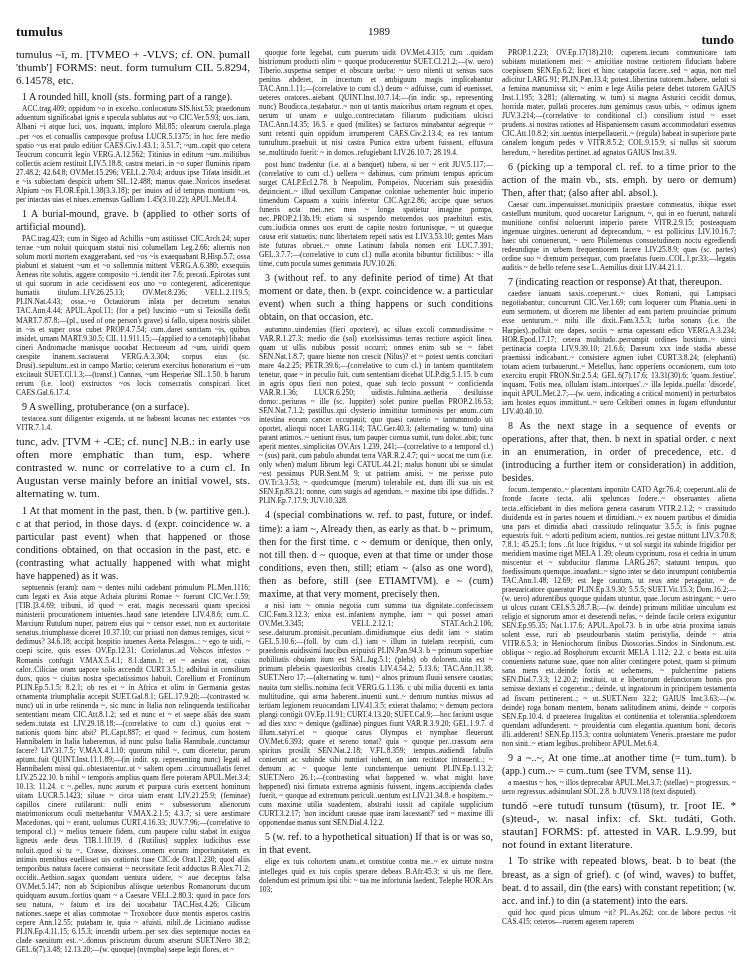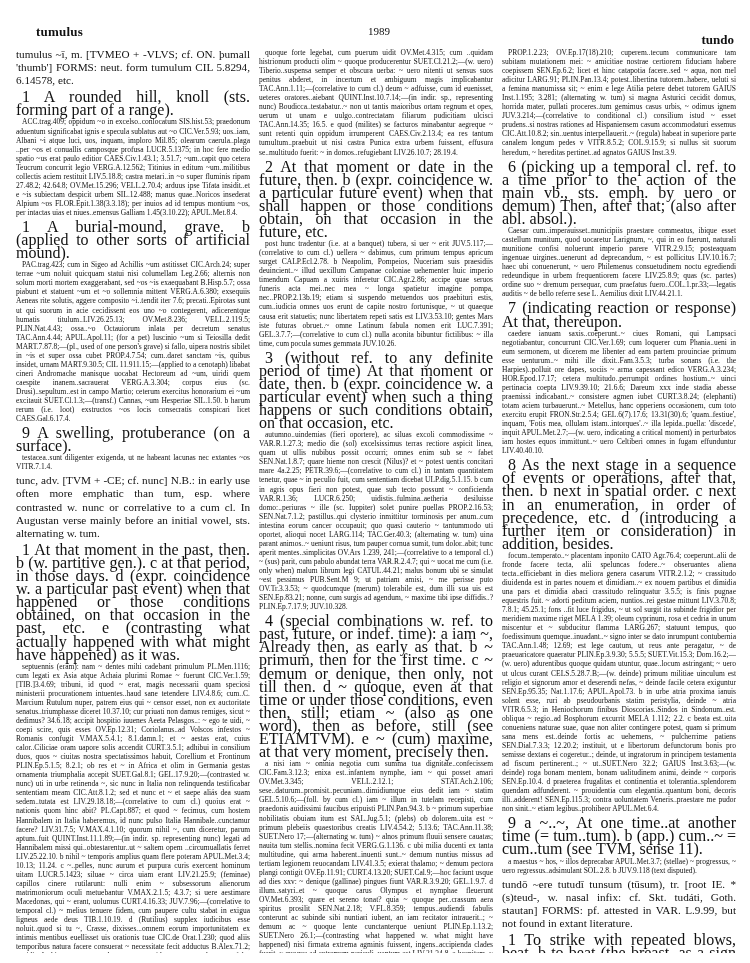--- a/index.html
+++ b/index.html
@@ -1,25 +1,25 @@
 <!DOCTYPE html>
 <html><head>
 <meta charset="utf-8">
 <style>
   html, body { margin:0; padding:0; background:#ffffff; }
   body { width:750px; height:963px; overflow:hidden; font-family:"Liberation Serif","DejaVu Serif",serif; color:#111; }
   .page { position:relative; width:750px; height:963px; }
   .running-head { position:absolute; top:24px; left:16px; right:16px; height:20px; }
-  .rh-left { position:absolute; left:0; top:0; font-weight:bold; font-size:13px; letter-spacing:0.2px;margin-left:20px; }
+  .rh-left { position:absolute; left:0; top:0; font-weight:bold; font-size:13px; letter-spacing:0.2px; }
   .rh-center { position:absolute; left:8px; right:0; text-align:center; top:1px; font-size:11px; }
   .rh-right { position:absolute; right:0; top:8px; font-weight:bold; font-size:13px; }
   .columns { position:absolute; top:48px; left:16px; width:720px; height:905px; display:flex; gap:9px;justify-content:space-between; }
   .col { width:234px; overflow:hidden; }
   .entry-head { font-size:11.2px; line-height:13.1px; text-align:justify; margin:0 0 3px 0; }
-  .sense { font-size:16px; line-height:13.1px; text-align:justify; margin:0 0 1px 0; text-indent:6px; }
+  .sense { font-size:10px; line-height:13.1px; text-align:justify; margin:0 0 1px 0; text-indent:6px; }
   .cit { font-size:7.5px; line-height:9.05px; text-align:justify; margin:0 0 3px 0; text-indent:6px; }
 </style>
 </head>
 <body>
 
 <div class="page">
   <div class="running-head">
     <span class="rh-left">tumulus</span>
     <span class="rh-center">1989</span>
     <span class="rh-right">tundo</span>
@@ -33,26 +33,26 @@
         <p class="sense">1 A burial-mound, grave. b (applied to other sorts of artificial mound).</p>
         <p class="cit">PAC.trag.423; cum in Sigeo ad Achillis ~um astitisset CIC.Arch.24; super terrae ~um noluit quicquam statui nisi columellam Leg.2.66; alternis non solum morti mortem exaggerabant, sed ~os ~is exaequabant B.Hisp.5.7; ossa piabunt et statuent ~um et ~o sollemnia mittent VERG.A.6.380; exsequiis Aeneas rite solutis, aggere composito ~i..tendit iter 7.6; precati..Epirotas sunt ut qui suorum in acie cecidissent eos uno ~o contegerent, adicerentque humatis titulum..LIV.26.25.13; OV.Met.8.236; VELL.2.119.5; PLIN.Nat.4.43; ossa..~o Octauiorum inlata per decretum senatus TAC.Ann.4.44; APUL.Apol.11; (for a pet) luscinio ~um si Teiosilla dedit MART.7.87.8;—(pl., used of one person's grave) si fallo, uipera nostris sibilet in ~is et super ossa cubet PROP.4.7.54; cum..daret sanctam ~is, quibus insidet, urnam MART.9.30.5; CIL 11.911.15;—(applied to a cenotaph) libabat cineri Andromache manisque uocabat Hectoreum ad ~um, uiridi quem caespite inanem..sacrauerat VERG.A.3.304; corpus eius (sc. Drusi)..sepultum..est in campo Martio; ceterum exercitus honorarium ei ~um excitauit SUET.Cl.1.3;—(transf.) Cannas, ~um Hesperiae SIL.1.50. b harum rerum (i.e. loot) exstructos ~os locis consecratis conspicari licet CAES.Gal.6.17.4.</p>
         <p class="sense">9 A swelling, protuberance (on a surface).</p>
         <p class="cit">testacea..sunt diligenter exigenda, ut ne habeant lacunas nec extantes ~os VITR.7.1.4.</p>
         <p class="entry-head">tunc, adv. [TVM + -CE; cf. nunc] N.B.: in early use often more emphatic than tum, esp. where contrasted w. nunc or correlative to a cum cl. In Augustan verse mainly before an initial vowel, sts. alternating w. tum.</p>
         <p class="sense">1 At that moment in the past, then. b (w. partitive gen.). c at that period, in those days. d (expr. coincidence w. a particular past event) when that happened or those conditions obtained, on that occasion in the past, etc. e (contrasting what actually happened with what might have happened) as it was.</p>
         <p class="cit">septuennis (eram): nam ~ dentes mihi cadebant primulum PL.Men.1116; cum legati ex Asia atque Achaia plurimi Romae ~ fuerunt CIC.Ver.1.59; [TIB.]3.4.69; tribuni, id quod ~ erat, magis necessarii quam speciosi ministerii procurationem intuentes..haud sane tetendere LIV.4.8.6; cum..C. Marcium Rutulum nuper, patrem eius qui ~ censor esset, non ex auctoritate senatus..triumphasse diceret 10.37.10; cur priuati non damus remiges, sicut ~ dedimus? 34.6.18; accipit hospitio iuuenes Aeeta Pelasgos..: ~ ego te uidi, ~ coepi scire, quis esses OV.Ep.12.31; Coriolanus..ad Volscos infestos ~ Romanis confugit V.MAX.5.4.1; 8.1.damn.1; et ~ aestas erat, cuius calor..Ciliciae oram uapore solis accendit CURT.3.5.1; adhibui in consilium duos, quos ~ ciuitas nostra spectatissimos habuit, Corellium et Frontinum PLIN.Ep.5.1.5; 8.2.1; ob res et ~ in Africa et olim in Germania gestas ornamenta triumphalia accepit SUET.Gal.8.1; GEL.17.9.20;—(contrasted w. nunc) uti in urbe retinenda ~, sic nunc in Italia non relinquenda testificabar sententiam meam CIC.Att.8.1.2; sed et nunc et ~ et saepe aliás dea suam sedem..tutata est LIV.29.18.18;—(correlative to cum cl.) quoius erat ~ nationis quom hinc abit? PL.Capt.887; et quod ~ fecimus, cum hostem Hannibalem in Italia haberemus, id nunc pulso Italia Hannibale..cunctamur facere? LIV.31.7.5; V.MAX.4.1.10; quorum nihil ~, cum diceretur, parum aptum..fuit QUINT.Inst.11.1.89;—(in indir. sp. representing nunc) legati ad Hannibalem missi qui..obtestarentur..ut ~ saltem opem ..circumuallatis ferret LIV.25.22.10. b nihil ~ temporis amplius quam flere poteram APUL.Met.3.4; 10.13; 11.24. c ~..pelles, nunc aurum et purpura curis exercent hominum uitam LUCR.5.1423; siluae ~ circa uiam erant LIV.21.25.9; (feminae) capillos cinere rutilarunt: nulli enim ~ subsessorum alienorum matrimoniorum oculi metuebantur V.MAX.2.1.5; 4.3.7; si uere aestimare Macedonas, qui ~ erant, uolumus CURT.4.16.33; JUV.7.96;—(correlative to temporal cl.) ~ melius tenuere fidem, cum paupere cultu stabat in exigua ligneus aede deus TIB.1.10.19. d (Rutilius) supplex iudicibus esse noluit..quod si tu ~, Crasse, dixisses...omnem eorum importunitatem ex intimis mentibus euellisset uis orationis tuae CIC.de Orat.1.230; quod aliis temporibus natura facere consuerat ~ necessitate fecit adductus B.Alex.71.2; occidit..Aethion..sagax quondam uentura uidere, ~ aue deceptus falsa OV.Met.5.147; non ab Scipionibus aliisque ueteribus Romanorum ducum quidquam ausum..fortius quam ~ a Caesare VELL.2.80.3; quod in pace fors seu natura, ~ fatum et ira dei uocabatur TAC.Hist.4.26; Cilicum nationes..saepe et alias commotae ~ Troxobore duce montis asperos castris cepere Ann.12.55; putabam te, quia ~ afuisti, nihil..de Liciniano audisse PLIN.Ep.4.11.15; 6.15.3; incendit urbem..per sex dies septemque noctes ea clade saeuitum est..~..domus priscorum ducum arserunt SUET.Nero 38.2; GEL.6(7).3.48; 12.13.20;—(w. quoque) (nympha) saepe legit flores, et ~</p>
       </div>
     <div class="col">
         <p class="cit">quoque forte legebat, cum puerum uidit OV.Met.4.315; cum ..quidam histrionum producti olim ~ quoque producerentur SUET.Cl.21.2;—(w. uero) Tiberio..suspensa semper et obscura uerba: ~ uero nitenti ut sensus suos penitus abderet, in incertum et ambiguum magis implicabantur TAC.Ann.1.11;—(correlative to cum cl.) deum ~ adfuisse, cum id euenisset, ueteres oratores..aiebant QUINT.Inst.10.7.14;—(in indir. sp., representing nunc) Boudicca..testabatur..~ non ut tantis maioribus ortam regnum et opes, uerum ut unam e uulgo..contrectatam filiarum pudicitiam ulcisci TAC.Ann.14.35; 16.5. e quod (milites) se facturos minabantur aegreque ~ sunt retenti quin oppidum irrumperent CAES.Civ.2.13.4; ea res tantum tumultum..praebuit ut nisi castra Punica extra urbem fuissent, effusura se..multitudo fuerit: ~ in domos..refugiebant LIV.26.10.7; 28.19.4.</p>
-        <p class="sense">2 At that moment or date in the future, then. b (expr. coincidence w. a particular future event) when that shall happen or those conditions obtain, on that occasion in the future, etc.</p>
         <p class="cit">post hunc tradentur (i.e. at a banquet) tubera, si uer ~ erit JUV.5.117;—(correlative to cum cl.) uellera ~ dabimus, cum primum tempus apricum surget CALP.Ecl.2.78. b Neapolim, Pompeios, Nuceriam suis praesidiis deuincient..~ illud uexillum Campanae coloniae uehementer huic imperio timendum Capuam a xuiris inferetur CIC.Agr.2.86; accipe quae seruos funeris acta mei..nec mea ~ longa spatietur imagine pompa, nec..PROP.2.13b.19; etiam si suspendo metuendos uos praebituri estis, cum..iudicia omnes uos erunt de capite nostro fortunisque, ~ ut quaeque causa erit statuetis; nunc libertatem repeti satis est LIV.3.53.10; gentes Mars iste futuras obruet..~ omne Latinum fabula nomen erit LUC.7.391; GEL.3.7.7;—(correlative to cum cl.) nulla aconita bibuntur fictilibus: ~ illa time, cum pocula sumes gemmata JUV.10.26.</p>
         <p class="sense">3 (without ref. to any definite period of time) At that moment or date, then. b (expr. coincidence w. a particular event) when such a thing happens or such conditions obtain, on that occasion, etc.</p>
         <p class="cit">autumno..uindemias (fieri oportere), ac siluas excoli commodissime ~ VAR.R.1.27.3; medio die (sol) excelsissimus terras rectiore aspicit linea, quam ut ullis nubibus possit occurri; omnes enim sub se ~ fabet SEN.Nat.1.8.7; quare hieme non crescit (Nilus)? et ~ potest uentis concitari mare 4a.2.25; PETR.39.6;—(correlative to cum cl.) in tantam quantitatem tenetur, quae ~ in peculio fuit, cum sententiam dicebat ULP.dig.5.1.15. b cum in agris opus fieri non potest, quae sub tecto possunt ~ conficienda VAR.R.1.36; LUCR.6.250; uidistis..fulmina..aetheria desiluisse domo:..periuras ~ ille (sc. Iuppiter) solet punire puellas PROP.2.16.53; SEN.Nat.7.1.2; pastillus..qui clysterio inmittitur torminosis per anum..cum intestina eorum cancer occupauit; quo quasi cauterio ~ tantummodo uti oportet, alioqui nocet LARG.114; TAC.Ger.40.3; (alternating w. tum) uina parant animos..~ ueniunt risus, tum pauper cornua sumit, tum dolor..abit; tunc aperit mentes..simplicitas OV.Ars 1.239, 241;—(correlative to a temporal cl.) ~ (sus) parit, cum pabulo abundat terra VAR.R.2.4.7; qui ~ uocat me cum (i.e. only when) malum librum legi CATUL.44.21; malus bonum ubi se simulat ~est pessimus PUB.Sent.M 9; ut patriam amisi, ~ me perisse puto OV.Tr.3.3.53; ~ quodcumque (merum) tolerabile est, dum illi sua uis est SEN.Ep.83.21; nonne, cum surgis ad agendum, ~ maxime tibi ipse diffidis..? PLIN.Ep.7.17.9; JUV.10.328.</p>
         <p class="sense">4 (special combinations w. ref. to past, future, or indef. time): a iam ~, Already then, as early as that. b ~ primum, then for the first time. c ~ demum or denique, then only, not till then. d ~ quoque, even at that time or under those conditions, even then, still; etiam ~ (also as one word), then as before, still (see ETIAMTVM). e ~ (cum) maxime, at that very moment, precisely then.</p>
         <p class="cit">a nisi iam ~ omnia negotia cum summa tua dignitate..confecissem CIC.Fam.3.12.3; enixa est..infantem nymphe, iam ~ qui posset amari OV.Met.3.345; VELL.2.12.1; STAT.Ach.2.106; sese..daturum..promisit..pecuniam..dimidiumque eius dedit iam ~ statim GEL.5.10.6;—(foll. by cum cl.) iam ~ illum in tutelam recepisti, cum praedonis auidissimi faucibus eripuisti PLIN.Pan.94.3. b ~ primum superbiae nobilitatis obuiam itum est SAL.Jug.5.1; (plebs) ob dolorem..uita est ~ primum plebeiis quaestoribus creatis LIV.4.54.2; 5.13.6; TAC.Ann.11.38; SUET.Nero 17;—(alternating w. tum) ~ alnos primum fluuii sensere cauatas; nauita tum stellis..nomina fecit VERG.G.1.136. c ubi milia ducenti ex tanta multitudine, qui arma haberent..inuenti sunt..~ demum nuntius missus ad tertiam legionem reuocandam LIV.41.3.5; exierat thalamo; ~ demum pectora plangi contigit OV.Ep.11.91; CURT.4.13.20; SUET.Cal.9;—hoc faciunt usque ad dies xxv: ~ denique (gallinae) pingues fiunt VAR.R.3.9.20; GEL.1.9.7. d illum..satyri..et ~ quoque carus Olympus et nymphae fleuerunt OV.Met.6.393; quare et sereno tonat? quia ~ quoque per..crassum aera spiritus prosilit SEN.Nat.2.18; V.FL.8.359; tempus..audiendi fabulis conterunt ac subinde sibi nuntiari iubent, an iam recitator intrauerit..; ~ demum ac ~ quoque lente cunctanterque ueniunt PLIN.Ep.1.13.2; SUET.Nero 26.1;—(contrasting what happened w. what might have happened) nisi firmata extrema agminis fuissent, ingens..accipienda clades fuerit, ~ quoque ad extremum periculi..uentum est LIV.21.34.8. e hospitem..~ cum maxime utilia suadentem, abstrahi iussit ad capitale supplicium CURT.3.2.17; 'non incidunt causae quae iram lacessant?' sed ~ maxime illi opponendae manus sunt SEN.Dial.4.12.2.</p>
+        <p class="sense">5 (w. ref. to a hypothetical situation) If that is or was so, in that event.</p>
         <p class="cit">elige ex tuis cohortem unam..et constitue contra me..~ ex uirtute nostra intelleges quid ex tuis copiis sperare debeas B.Afr.45.3; si uis me flere, dolendum est primum ipsi tibi: ~ tua me infortunia laedent, Telephe HOR.Ars 103;</p>
       </div>
     <div class="col">
         <p class="cit">PROP.1.2.23; OV.Ep.17(18).210; cuperem..tecum communicare tam subitam mutationem mei: ~ amicitiae nostrae certiorem fiduciam habere coepissem SEN.Ep.6.2; licet et hinc catapotia facere..sed ~ aqua, non mel adicitur LARG.91; PLIN.Pan.13.4; potest..libertina tutorem..habere, ueluti si a femina manumissa sit; ~ enim e lege Atilia petere debet tutorem GAIUS Inst.1.195; 3.281; (alternating w. tum) si magna Asturici cecidit domus, horrida mater, pullati proceres..tum gemimus casus urbis, ~ odimus ignem JUV.3.214;—(correlative to conditional cl.) consilium istud ~ esset prudens..si nostras rationes ad Hispaniensem casum accommodaturi essemus CIC.Att.10.8.2; sin..uentus interpellauerit..~ (regula) habeat in superiore parte canalem longum pedes v VITR.8.5.2; COL.9.15.9; si nullus sit suorum heredum, ~ hereditas pertinet..ad agnatos GAIUS Inst.3.9.</p>
         <p class="sense">6 (picking up a temporal cl. ref. to a time prior to the action of the main vb., sts. emph. by uero or demum) Then, after that; (also after abl. absol.).</p>
         <p class="cit">Caesar cum..imperauisset..municipiis praestare commeatus, ibique esset castellum munitum, quod uocaretur Larignum, ~, qui in eo fuerunt, naturali munitione confisi noluerunt imperio parere VITR.2.9.15; posteaquam ingenuae uirgines..uenerunt ad deprecandum, ~ est pollicitus LIV.10.16.7; haec ubi conuenerunt, ~ uero Philemenus consuetudinem noctu egrediendi redeundique in urbem frequentiorem facere LIV.25.8.9; quas (sc. partes) ordine suo ~ dremum persequar, cum praefatus fuero..COL.1.pr.33;—legatis auditis ~ de bello referre sese L. Aemilius dixit LIV.44.21.1.</p>
         <p class="sense">7 (indicating reaction or response) At that, thereupon.</p>
         <p class="cit">caedere ianuam saxis..coeperunt..~ ciues Romani, qui Lampsaci negotiabantur, concurrunt CIC.Ver.1.69; cum loquerer cum Phania..ueni in eum sermonem, ut dicerem me libenter ad eam partem prouinciae primum esse uenturum..~ mihi ille dixit..Fam.3.5.3; turba sonans (i.e. the Harpies)..polluit ore dapes, sociis ~ arma capessant edico VERG.A.3.234; HOR.Epod.17.17; cetera multitudo..perrumpit ordines hostium..~ uinci pertinacia coepta LIV.9.39.10; 21.6.6; Dareum xxx inde stadia abesse praemissi indicabant..~ consistere agmen iubet CURT.3.8.24; (elephanti) totam aciem turbauerunt..~ Metellus, hanc opperiens occasionem, cum toto exercitu erupit FRON.Str.2.5.4; GEL.6(7).17.6; 13.31(30).6; 'quam..festiue', inquam, 'Fotis mea, ollulam istam..intorques'..~ illa lepida..puella: 'discede', inquit APUL.Met.2.7;—(w. uero, indicating a critical moment) in perturbatos iam hostes equos immittunt..~ uero Celtiberi omnes in fugam effunduntur LIV.40.40.10.</p>
         <p class="sense">8 As the next stage in a sequence of events or operations, after that, then. b next in spatial order. c next in an enumeration, in order of precedence, etc. d (introducing a further item or consideration) in addition, besides.</p>
         <p class="cit">focum..temperato..~ placentam inponito CATO Agr.76.4; coeperunt..alii de fronde facere tecta, alii speluncas fodere..~ obseruantes aliena tecta..efficiebant in dies meliora genera casarum VITR.2.1.2; ~ crassitudo diuidenda est in partes nouem et dimidiam..~ ex nouem partibus et dimidia una pars et dimidia abaci crassitudo relinquatur 3.5.5; is finis pugnae equestris fuit. ~ adorti peditum aciem, nuntios..rei gestae mittunt LIV.3.70.8; 7.8.1; 45.25.1; fons ..fit luce frigidus, ~ ut sol surgit ita subinde frigidior per meridiem maxime riget MELA 1.39; oleum cyprinum, rosa et cedria in unum miscentur et ~ subducitur flamma LARG.267; statuunt tempus, quo foedissimum quemque..inuadant..~ signo inter se dato inrumpunt contubernia TAC.Ann.1.48; 12.69; est lege cautum, ut reus ante peragatur, ~ de praeuaricatore quaeratur PLIN.Ep.3.9.30; 5.5.5; SUET.Vit.15.3; Dom.16.2;—(w. uero) adurentibus quoque quidam utuntur, quae..locum astringant; ~ uero ut ulcus curant CELS.5.28.7.B;—(w. deinde) primum militiae uinculum est religio et signorum amor et deserendi nefas, ~ deinde facile cetera exiguntur SEN.Ep.95.35; Nat.1.17.6; APUL.Apol.73. b in urbe atria proxima ianuis solent esse, ruri ab pseudourbanis statim peristylia, deinde ~ atria VITR.6.5.3; in Heniochorum finibus Dioscorias..Sindos in Sindonum..est. obliqua ~ regio..ad Bosphorum excurrit MELA 1.112; 2.2. c beata est..uita conueniens naturae suae, quae non aliter contingere potest, quam si primum sana mens est..deinde fortis ac uehemens, ~ pulcherrime patiens SEN.Dial.7.3.3; 12.20.2; instituit, ut e libertorum defunctorum bonis pro semisse dextans ei cogeretur..; deinde, ut ingratorum in principem testamenta ad fiscum pertinerent..; ~ ut..SUET.Nero 32.2; GAIUS Inst.3.63;—(w. deinde) roga bonam mentem, bonam ualitudinem animi, deinde ~ corporis SEN.Ep.10.4. d praeterea frugalitas et continentia et tolerantia..splendorem quendam adfunderent. ~ prouidentia cum elegantia..quantum boni, decoris illi..adderent! SEN.Ep.115.3; contra uoluntatem Veneris..praestare me pudor non sinit..~ etiam legibus..prohibeor APUL.Met.6.4.</p>

